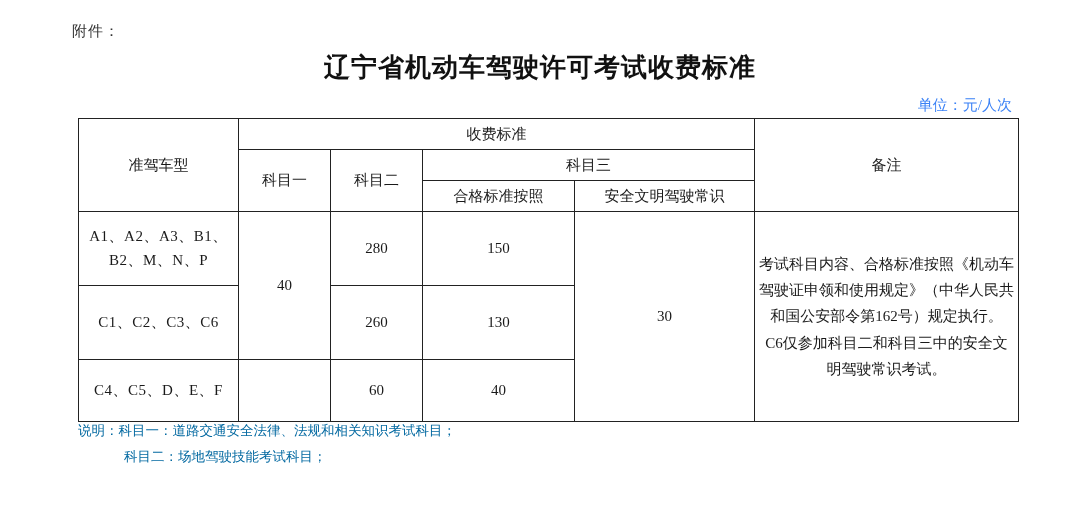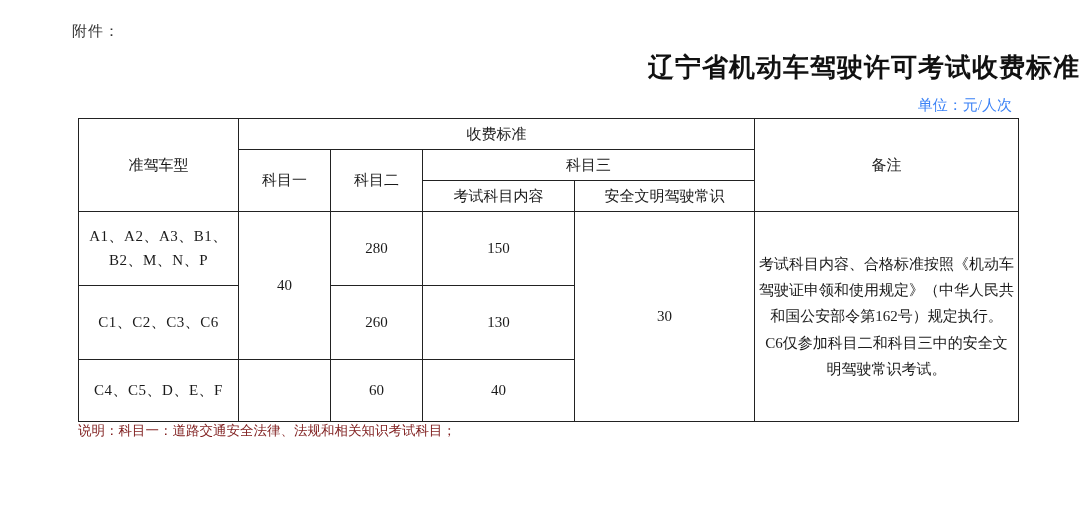--- a/index.html
+++ b/index.html
@@ -26,21 +26,21 @@
     top: 22px;
     font-size: 15px;
     letter-spacing: 1px;
     color: #333;
   }
   .doc-title {
     position: absolute;
     left: 0;
     top: 50px;
     width: 1080px;
-    text-align: right;
+    text-align: center;
     font-size: 26px;
     font-weight: bold;
     letter-spacing: 1px;
     color: #111;
   }
   .unit-note {
     position: absolute;
     right: 68px;
     top: 96px;
     font-size: 15px;
@@ -91,21 +91,21 @@
     vertical-align: middle;
   }
   .row-tall { height: 74px; }
   .row-tall2 { height: 74px; }
   .row-tall3 { height: 62px; }
   .notes {
     position: absolute;
     left: 78px;
     top: 418px;
     font-size: 13.5px;
-    color: #7f1d1d;
+    color: #0369a1;
     line-height: 1.9;
   }
   .notes .note-line { white-space: nowrap; }
   .notes .indent { padding-left: 46px; }
 </style>
 </head>
 <body>
 
 <div class="page">
 
@@ -130,21 +130,21 @@
           <td class="hdr" rowspan="3">准驾车型</td>
           <td class="hdr" colspan="4">收费标准</td>
           <td class="hdr" rowspan="3">备注</td>
         </tr>
         <tr>
           <td class="hdr" rowspan="2">科目一</td>
           <td class="hdr" rowspan="2">科目二</td>
           <td class="hdr" colspan="2">科目三</td>
         </tr>
         <tr>
-          <td class="hdr">考试科目内容</td>
+          <td class="hdr">合格标准按照</td>
           <td class="hdr">安全文明驾驶常识</td>
         </tr>
 
         <tr class="row-tall">
           <td class="cell-type">A1、A2、A3、B1、B2、M、N、P</td>
           <td rowspan="2">40</td>
           <td>280</td>
           <td>150</td>
           <td rowspan="3">30</td>
           <td class="cell-remark" rowspan="3" style="white-space: pre-line;">考试科目内容、合格标准按照《机动车驾驶证申领和使用规定》（中华人民共和国公安部令第162号）规定执行。
@@ -162,15 +162,16 @@
           <td></td>
           <td>60</td>
           <td>40</td>
         </tr>
       </tbody>
     </table>
   </div>
 
   <div class="notes">
     <div class="note-line">说明：科目一：道路交通安全法律、法规和相关知识考试科目；</div>
+    <div class="note-line indent">科目二：场地驾驶技能考试科目；</div>
   </div>
 
 </div>
 
 </body></html>

